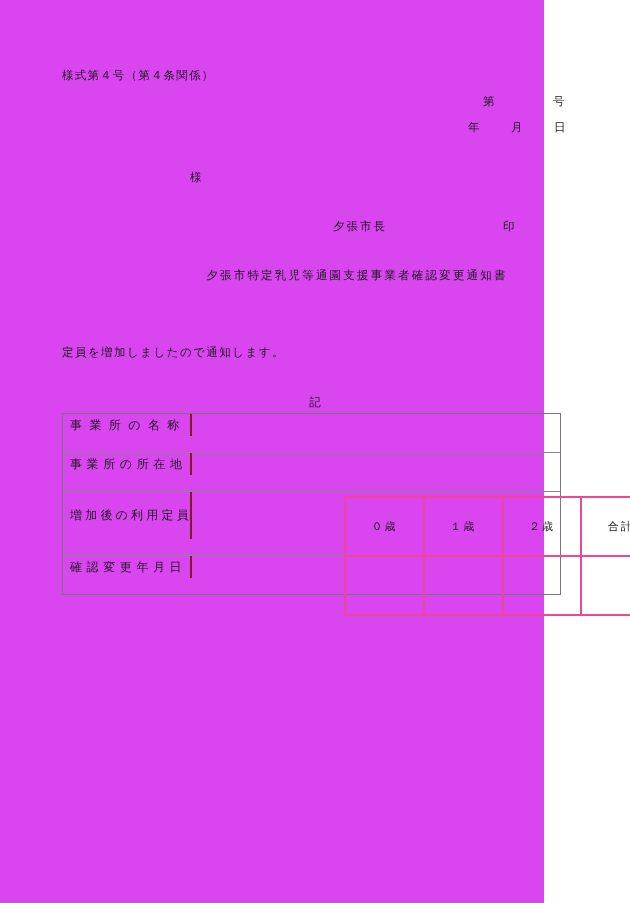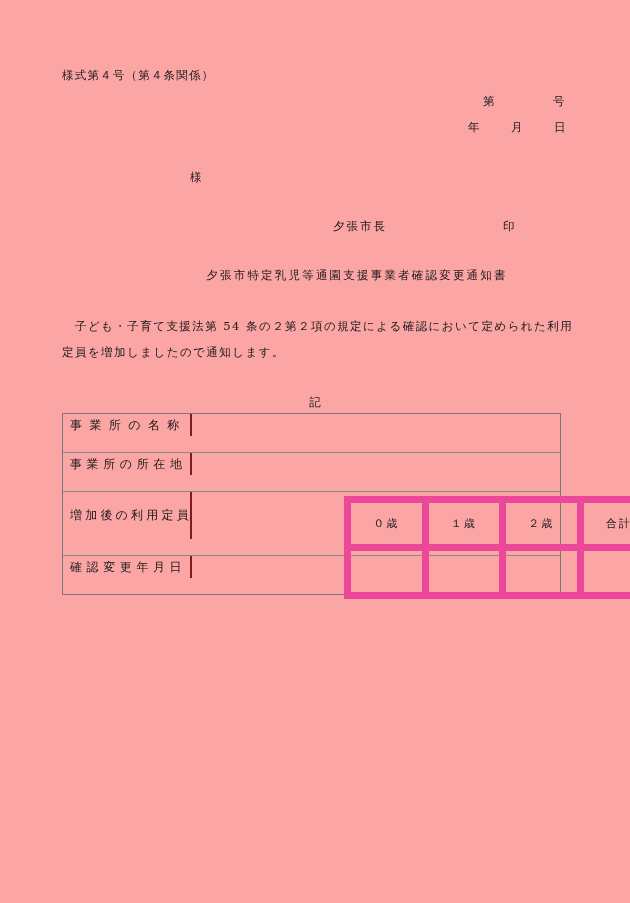--- a/index.html
+++ b/index.html
@@ -11,22 +11,22 @@
     width: 630px;
     height: 903px;
     position: relative;
     overflow: hidden;
     font-family: "DejaVu Serif", "Liberation Serif", serif;
     color: #1a1a1a;
   }
   .page {
     position: absolute;
     left: 0; top: 0;
-    width: 630px; height: 903px;
-    background: #fca5a5;
+    width: 544px; height: 903px;
+    background: #d946ef;
   }
   .abs { position: absolute; white-space: nowrap; }
   .t11 { font-size: 11.5px; }
   .form-id { left: 62px; top: 68px; letter-spacing: 1.2px; }
   .no-first { left: 483px; top: 94px; }
   .no-last { left: 553px; top: 94px; }
   .date-y { left: 468px; top: 120px; }
   .date-m { left: 511px; top: 120px; }
   .date-d { left: 554px; top: 120px; }
   .sama { left: 190px; top: 170px; }
@@ -71,24 +71,24 @@
   .ls-mid { letter-spacing: 4.6px; }
 
   .inner {
     position: absolute;
     left: 152px; top: 4px;
     width: 317px; height: 54px;
     border-collapse: collapse;
     table-layout: fixed;
   }
   .inner td {
-    border: 7px solid #ec4899;
+    border: 2px solid #ec4899;
     text-align: center;
     font-size: 11px;
-    padding: 8px;
+    padding: 16px;
     height: 25px;
   }
   .inner tr.hdr td { height: 25px; letter-spacing: 2px; }
 </style>
 </head>
 <body>
 
 <div class="page">
 
   <div class="abs t11 form-id">様式第４号（第４条関係）</div>
@@ -100,21 +100,20 @@
   <div class="abs t11 date-m">月</div>
   <div class="abs t11 date-d">日</div>
 
   <div class="abs t11 sama">様</div>
 
   <div class="abs t11 mayor">夕張市長</div>
   <div class="abs t11 seal">印</div>
 
   <div class="abs t11 title">夕張市特定乳児等通園支援事業者確認変更通知書</div>
 
-  <div class="abs t11 body1">　<span>子ども・子育て支援法第 54 条の２第２項の規定による確認において定められた利用</span></div>
   <div class="abs t11 body2">定員を増加しましたので通知します。</div>
 
   <div class="abs t11 ki">記</div>
 
   <div class="outer">
 
     <div class="row" style="top:0; height:39px;">
       <div class="label-cell ls-wide">事業所の名称</div>
       <div class="value-cell"></div>
     </div>

